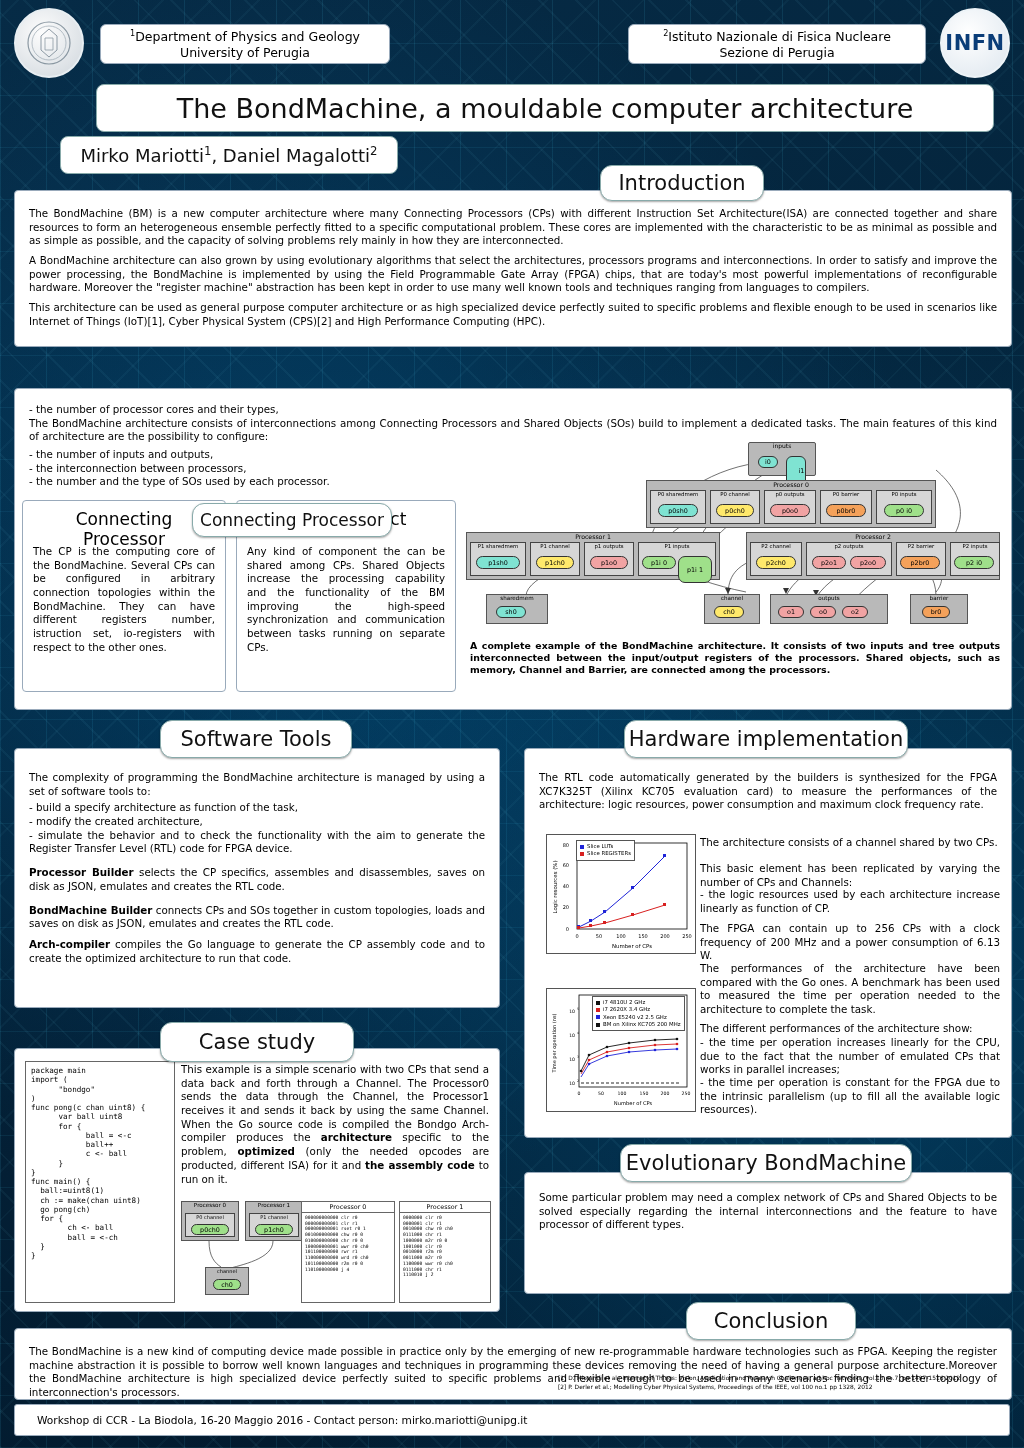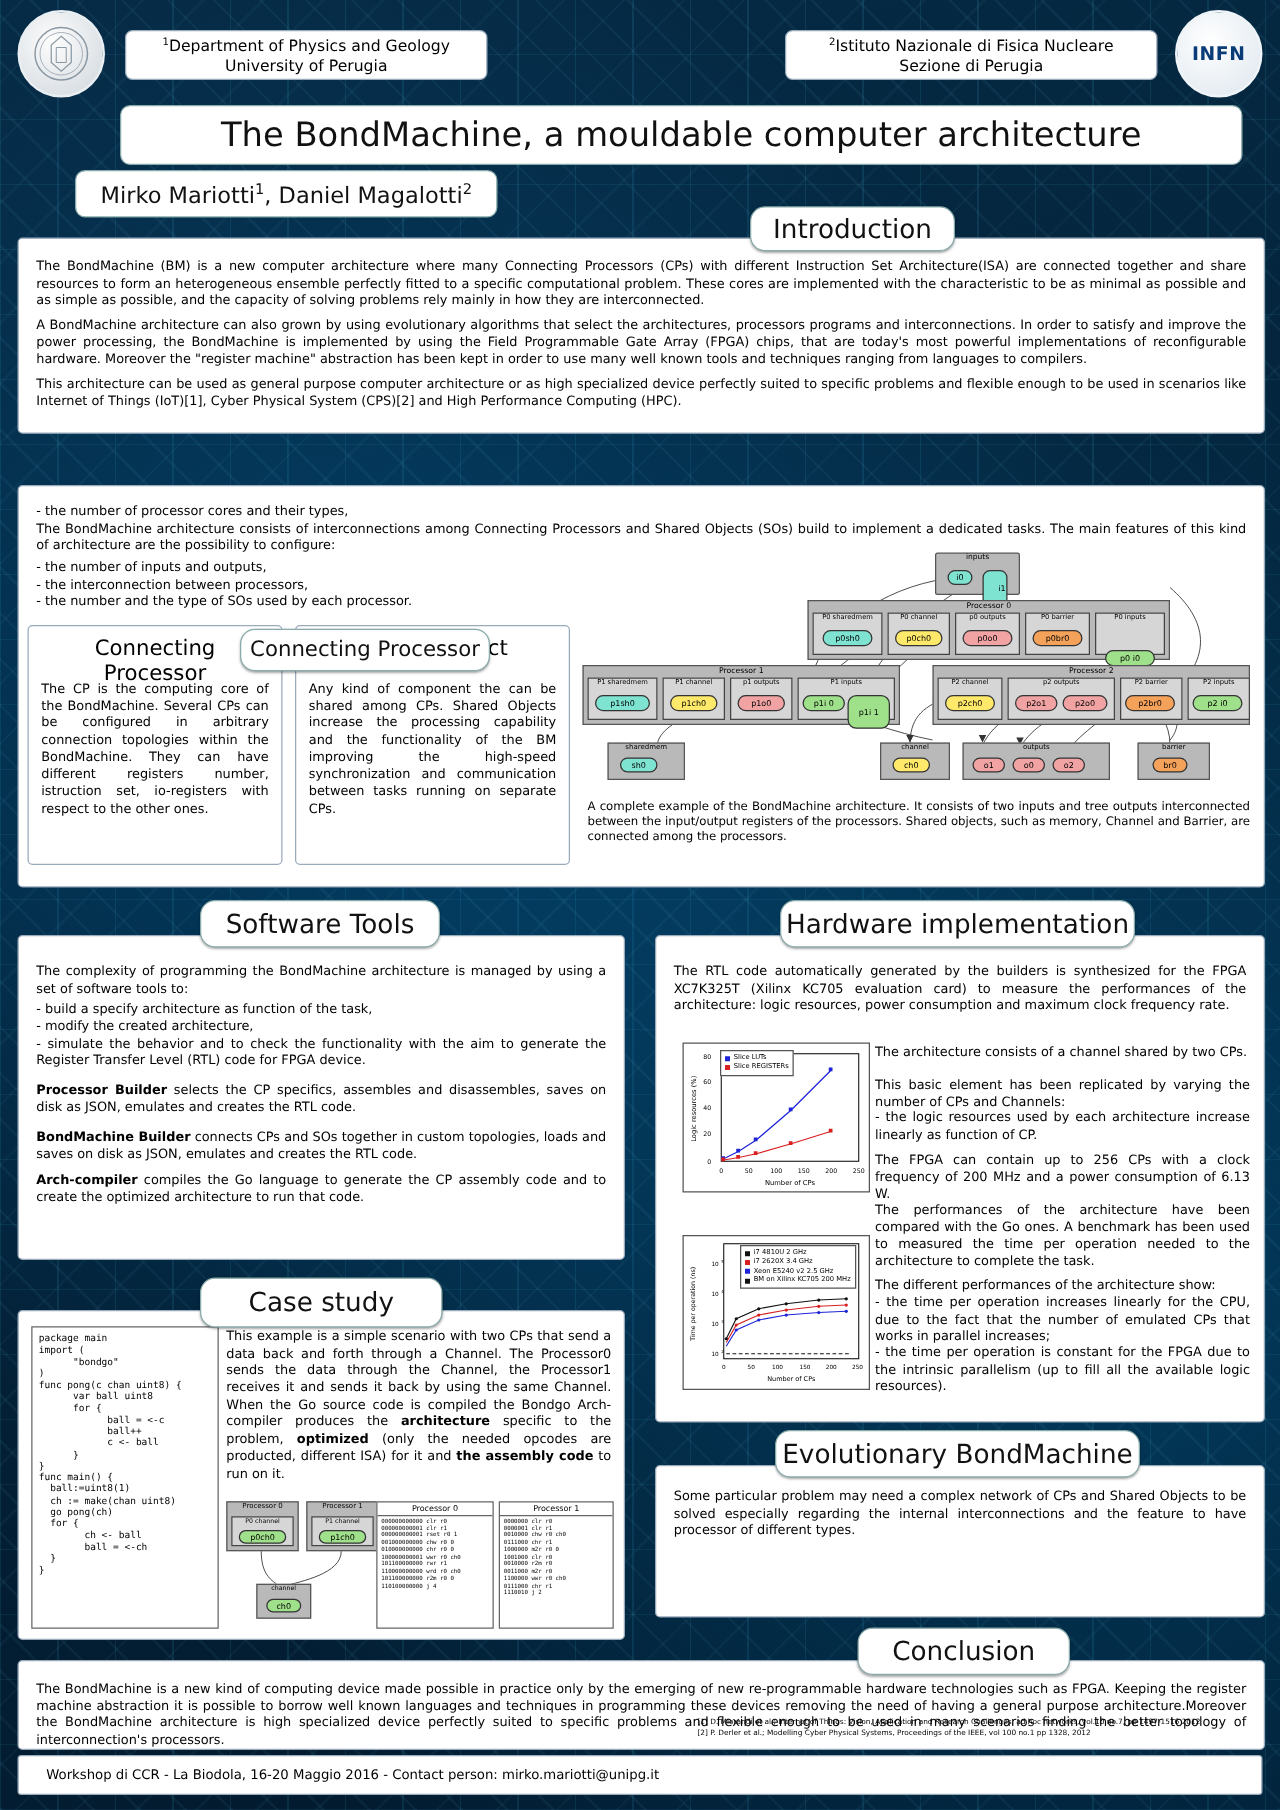--- a/index.html
+++ b/index.html
@@ -42,42 +42,42 @@
   .inst{position:absolute;background:#fff;border:1px solid #99aabb;border-radius:6px;
     display:flex;align-items:center;justify-content:center;text-align:center;
     font-size:12.5px;line-height:1.25;color:#000;}
   .logo-unipg{position:absolute;left:14px;top:8px;width:66px;height:66px;border-radius:50%;
     background:radial-gradient(circle at 40% 35%,#fdfdfd,#cfd6dc);border:2px solid #e8eef2;
     display:flex;align-items:center;justify-content:center;}
   .logo-unipg svg{opacity:.75}
   .logo-infn{position:absolute;right:14px;top:8px;width:66px;height:66px;border-radius:50%;
     background:radial-gradient(circle at 40% 35%,#ffffff,#dde6ee);border:2px solid #eef4f8;
     display:flex;align-items:center;justify-content:center;
-    font-size:15px;font-weight:bold;color:#0a3d78;letter-spacing:.5px;}
+    font-size:21px;font-weight:bold;color:#0a3d78;letter-spacing:.5px;}
   .maintitle{position:absolute;left:96px;top:84px;width:896px;height:46px;background:#fff;
     border:1px solid #8aa;border-radius:8px;display:flex;align-items:center;justify-content:center;
     font-size:27px;color:#111;}
   .authors{position:absolute;left:60px;top:136px;width:336px;height:36px;background:#fff;
     border:1px solid #8aa;border-radius:8px;display:flex;align-items:center;justify-content:center;
     font-size:18px;color:#111;}
   sup{font-size:.65em;vertical-align:super;}
 
   
   .diagram{position:absolute;}
   .dg-box{position:absolute;box-sizing:border-box;font-size:6.4px;text-align:center;
     display:flex;align-items:center;justify-content:center;color:#000;}
   .proc{background:#b9b9b9;border:1px solid #555;}
   .reg{border:1px solid #333;border-radius:3px;}
   .reg-grey{background:#d6d6d6;border:1px solid #444;}
   .reg-cyan{background:#7fe3d2;}
   .reg-yellow{background:#ffe96b;}
   .reg-orange{background:#f4a15a;}
   .reg-pink{background:#f1a3a3;}
   .reg-green{background:#9fe08a;}
-  .cap{position:absolute;font-size:9.4px;line-height:1.3;text-align:justify;}
+  .cap{position:absolute;font-size:9.4px;line-height:1.3;text-align:justify;font-weight:bold;}
 
   
   .chartbox{position:absolute;background:#fff;border:1px solid #555;}
   .legend{position:absolute;border:1px solid #555;background:#fff;font-size:5.4px;padding:2px 3px;}
   .legend div{display:flex;align-items:center;gap:3px;white-space:nowrap;line-height:1.35;}
   .lg-sq{width:4px;height:4px;display:inline-block;}
 
   
   .code{font-family:"DejaVu Sans Mono","Liberation Mono",monospace;font-size:7.6px;
     line-height:1.22;white-space:pre;color:#000;}
@@ -207,21 +207,21 @@
     <div class="dg-box reg-grey" style="left:298px;top:54px;width:52px;height:34px;"></div>
     <div style="position:absolute;left:298px;top:55px;width:52px;font-size:5.4px;text-align:center;">p0 outputs</div>
     <div class="dg-box reg reg-pink" style="left:304px;top:68px;width:40px;height:13px;border-radius:7px;">p0o0</div>
 
     <div class="dg-box reg-grey" style="left:354px;top:54px;width:52px;height:34px;"></div>
     <div style="position:absolute;left:354px;top:55px;width:52px;font-size:5.4px;text-align:center;">P0 barrier</div>
     <div class="dg-box reg reg-orange" style="left:360px;top:68px;width:40px;height:13px;border-radius:7px;">p0br0</div>
 
     <div class="dg-box reg-grey" style="left:410px;top:54px;width:56px;height:34px;"></div>
     <div style="position:absolute;left:410px;top:55px;width:56px;font-size:5.4px;text-align:center;">P0 inputs</div>
-    <div class="dg-box reg reg-green" style="left:418px;top:68px;width:40px;height:13px;border-radius:7px;margin-top:16px;">p0 i0</div>
+    <div class="dg-box reg reg-green" style="left:418px;top:68px;width:40px;height:13px;border-radius:7px;">p0 i0</div>
 
     <div class="dg-box proc" style="left:0px;top:96px;width:254px;height:48px;"></div>
     <div style="position:absolute;left:0px;top:97px;width:254px;font-size:6.2px;text-align:center;">Processor 1</div>
     <div class="dg-box reg-grey" style="left:4px;top:106px;width:56px;height:34px;"></div>
     <div style="position:absolute;left:4px;top:107px;width:56px;font-size:5.4px;text-align:center;">P1 sharedmem</div>
     <div class="dg-box reg reg-cyan" style="left:10px;top:120px;width:44px;height:13px;border-radius:7px;">p1sh0</div>
 
     <div class="dg-box reg-grey" style="left:64px;top:106px;width:50px;height:34px;"></div>
     <div style="position:absolute;left:64px;top:107px;width:50px;font-size:5.4px;text-align:center;">P1 channel</div>
     <div class="dg-box reg reg-yellow" style="left:70px;top:120px;width:38px;height:13px;border-radius:7px;">p1ch0</div>

